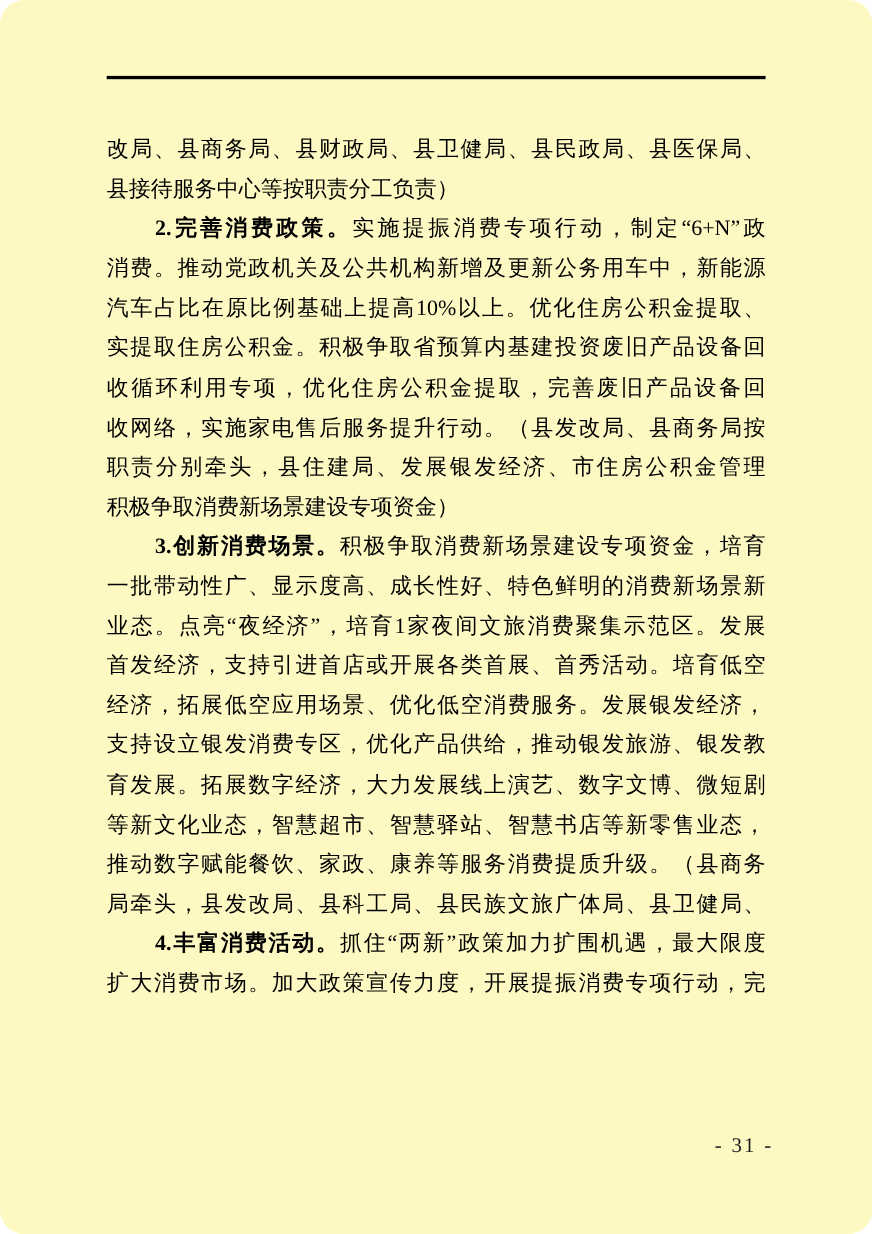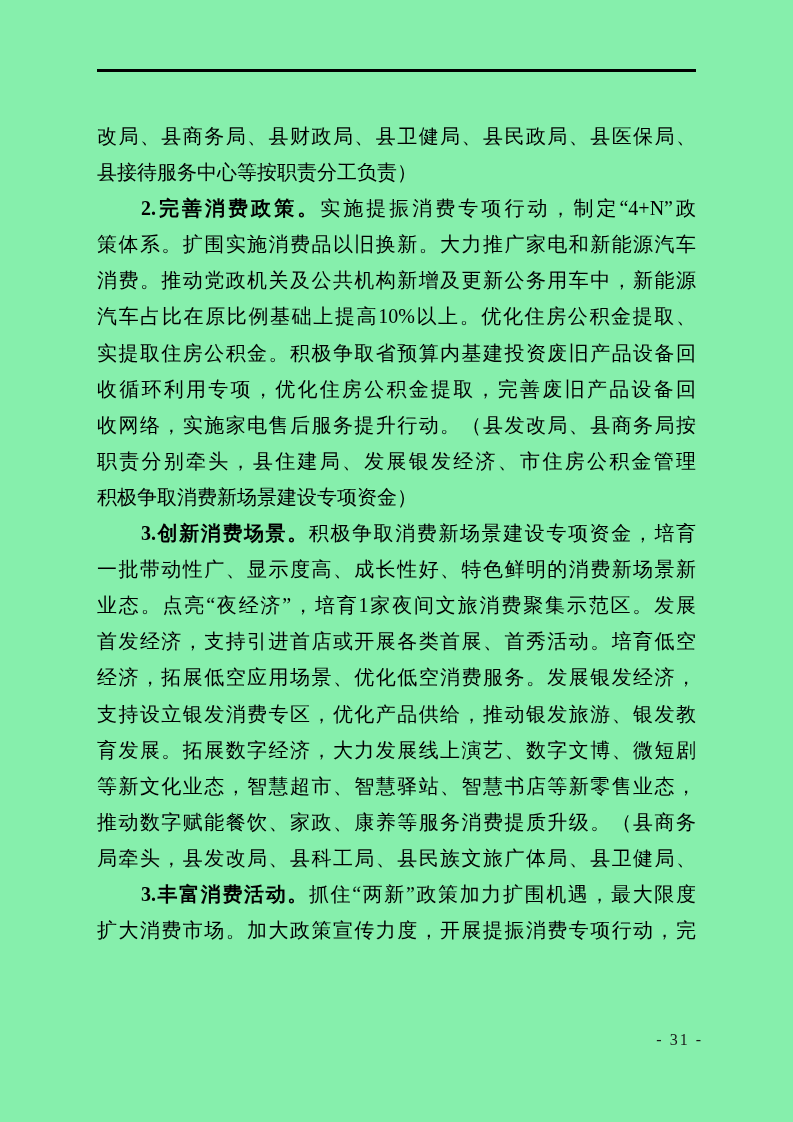--- a/index.html
+++ b/index.html
@@ -4,24 +4,25 @@
 <style>
   html, body {
     margin: 0;
     padding: 0;
     background: #ffffff;
   }
   .page {
     position: relative;
     width: 793px;
     height: 1122px;
-    background: #86efac;
+    background: #fef9c3;
     overflow: hidden;
     font-family: "Liberation Serif", "DejaVu Serif", serif;
     color: #000000;
+    border-radius: 22px;
   }
   .header-rule {
     position: absolute;
     left: 97px;
     top: 69px;
     width: 599px;
     height: 3px;
     background: #000000;
   }
   .body-text {
@@ -51,39 +52,38 @@
     text-indent: 44px;
   }
   .run { font-style: normal; }
   .run.bold { font-weight: bold; font-family: Liberation Serif, serif; }
   .run.kai { font-weight: normal; }
   .run.normal { font-weight: normal; }
   .page-number {
     position: absolute;
     top: 1031px;
     right: 90px;
-    font-size: 16px;
+    font-size: 19px;
     letter-spacing: 2px;
     color: #1a1a1a;
     white-space: nowrap;
   }
 </style>
 </head>
 <body>
 
 <div class="page">
   <div class="header-rule"></div>
   <div class="body-text">
       <div class="para">
         <div class="line"><span class="run kai">改局、县商务局、县财政局、县卫健局、县民政局、县医保局、</span></div>
         <div class="line final"><span class="run kai">县接待服务中心等按职责分工负责）</span></div>
       </div>
       <div class="para">
-        <div class="line first-indent"><span class="run bold">2.完善消费政策。</span><span class="run normal">实施提振消费专项行动，制定“4+N”政</span></div>
-        <div class="line"><span class="run normal">策体系。扩围实施消费品以旧换新。大力推广家电和新能源汽车</span></div>
+        <div class="line first-indent"><span class="run bold">2.完善消费政策。</span><span class="run normal">实施提振消费专项行动，制定“6+N”政</span></div>
         <div class="line"><span class="run normal">消费。推动党政机关及公共机构新增及更新公务用车中，新能源</span></div>
         <div class="line"><span class="run normal">汽车占比在原比例基础上提高10%以上。优化住房公积金提取、</span></div>
         <div class="line"><span class="run normal">实提取住房公积金。积极争取省预算内基建投资废旧产品设备回</span></div>
         <div class="line"><span class="run normal">收循环利用专项，优化住房公积金提取，完善废旧产品设备回</span></div>
         <div class="line"><span class="run normal">收网络，实施家电售后服务提升行动。</span><span class="run kai">（县发改局、县商务局按</span></div>
         <div class="line"><span class="run kai">职责分别牵头，县住建局、发展银发经济、市住房公积金管理</span></div>
         <div class="line final"><span class="run kai">积极争取消费新场景建设专项资金）</span></div>
       </div>
       <div class="para">
         <div class="line first-indent"><span class="run bold">3.创新消费场景。</span><span class="run normal">积极争取消费新场景建设专项资金，培育</span></div>
@@ -91,18 +91,18 @@
         <div class="line"><span class="run normal">业态。点亮“夜经济”，培育1家夜间文旅消费聚集示范区。发展</span></div>
         <div class="line"><span class="run normal">首发经济，支持引进首店或开展各类首展、首秀活动。培育低空</span></div>
         <div class="line"><span class="run normal">经济，拓展低空应用场景、优化低空消费服务。发展银发经济，</span></div>
         <div class="line"><span class="run normal">支持设立银发消费专区，优化产品供给，推动银发旅游、银发教</span></div>
         <div class="line"><span class="run normal">育发展。拓展数字经济，大力发展线上演艺、数字文博、微短剧</span></div>
         <div class="line"><span class="run normal">等新文化业态，智慧超市、智慧驿站、智慧书店等新零售业态，</span></div>
         <div class="line"><span class="run normal">推动数字赋能餐饮、家政、康养等服务消费提质升级。</span><span class="run kai">（县商务</span></div>
         <div class="line"><span class="run kai">局牵头，县发改局、县科工局、县民族文旅广体局、县卫健局、</span></div>
       </div>
       <div class="para">
-        <div class="line first-indent"><span class="run bold">3.丰富消费活动。</span><span class="run normal">抓住“两新”政策加力扩围机遇，最大限度</span></div>
+        <div class="line first-indent"><span class="run bold">4.丰富消费活动。</span><span class="run normal">抓住“两新”政策加力扩围机遇，最大限度</span></div>
         <div class="line"><span class="run normal">扩大消费市场。加大政策宣传力度，开展提振消费专项行动，完</span></div>
       </div>
     </div>
   <div class="page-number">- 31 -</div>
 </div>
 
 </body></html>

